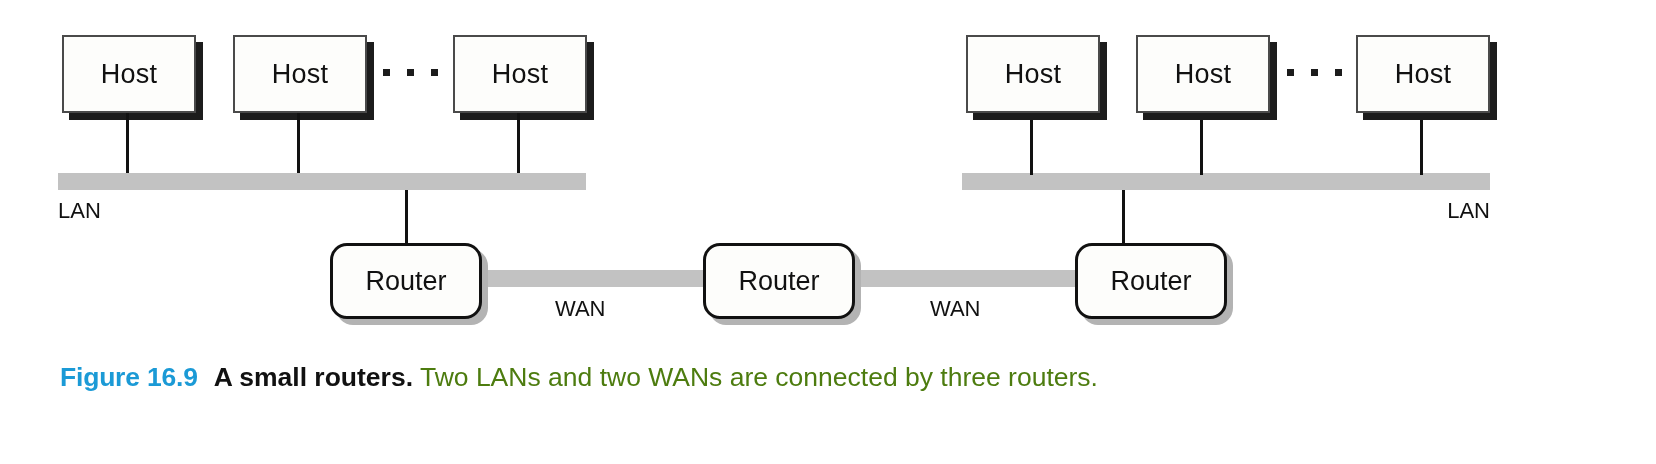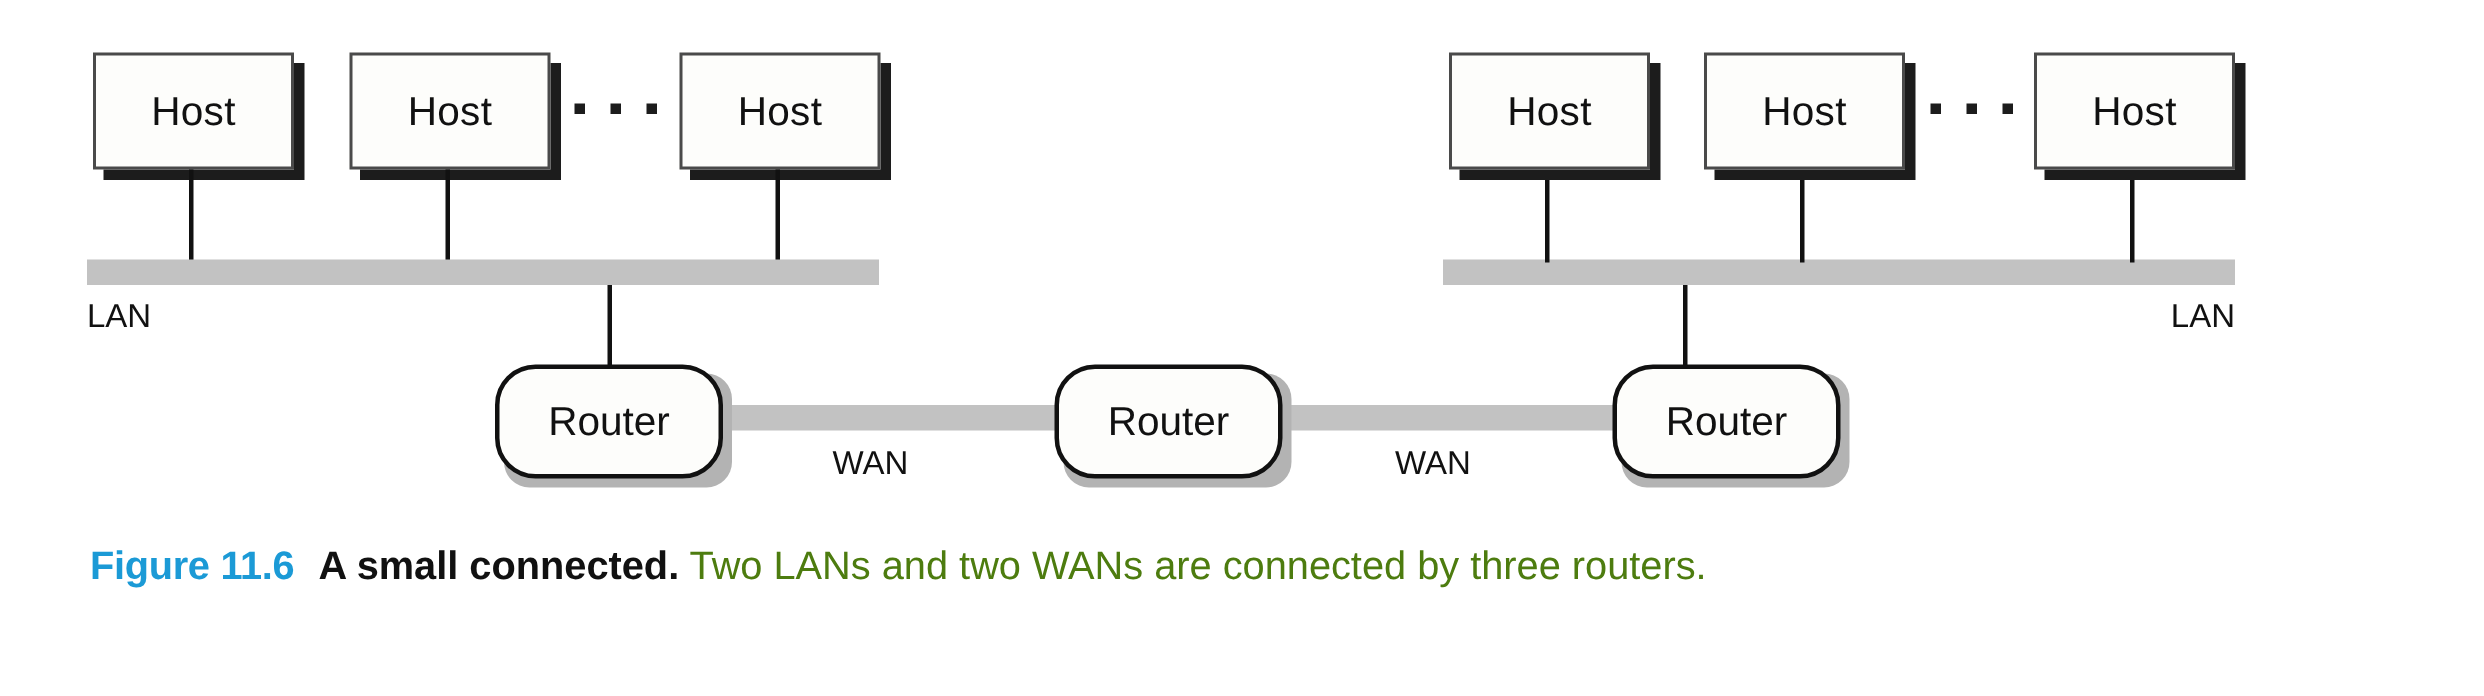--- a/index.html
+++ b/index.html
@@ -72,21 +72,21 @@
   }
   .router-node .router-face {
     position: absolute;
     left: 0;
     top: 0;
     width: 152px;
     height: 76px;
     box-sizing: border-box;
     background: #fdfdfb;
     border: 3px solid #111111;
-    border-radius: 27px;
+    border-radius: 17px;
     display: flex;
     align-items: center;
     justify-content: center;
   }
   .router-node .router-label {
     font-size: 27px;
     color: #111111;
     line-height: 1;
   }
 
@@ -263,16 +263,16 @@
   </div>
 
   <div class="host-node" style="left:1356px; top:35px;">
     <div class="host-shadow"></div>
     <div class="host-face">
       <span class="host-label">Host</span>
     </div>
   </div>
 
   <div class="caption">
-    <span class="cap-figure">Figure 11.6</span><span class="cap-gap"></span><span class="cap-title">A small connected.</span> <span class="cap-rest">Two LANs and two WANs are connected by three routers.</span>
+    <span class="cap-figure">Figure 16.9</span><span class="cap-gap"></span><span class="cap-title">A small routers.</span> <span class="cap-rest">Two LANs and two WANs are connected by three routers.</span>
   </div>
 
 </div>
 
 </body></html>

